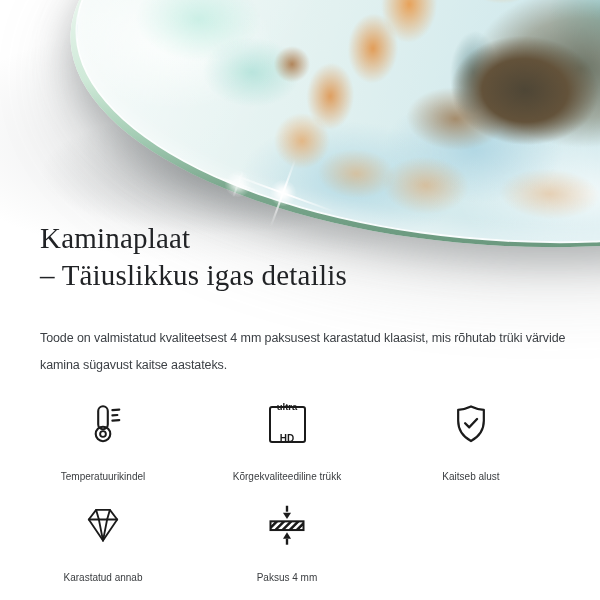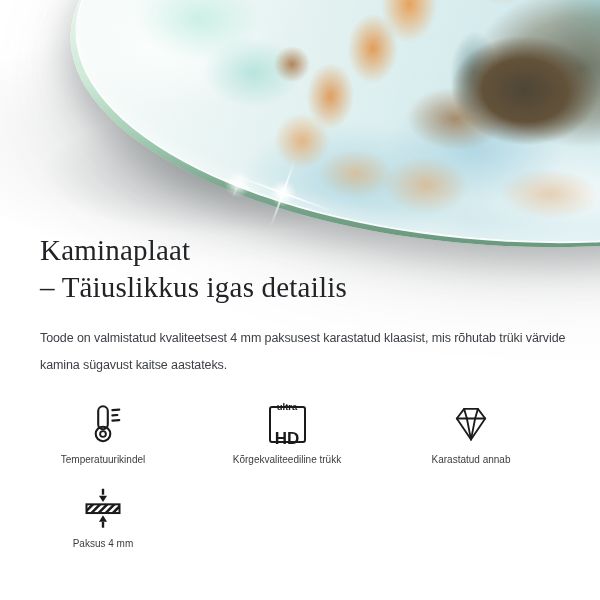--- a/index.html
+++ b/index.html
@@ -62,43 +62,43 @@
     background:linear-gradient(90deg,rgba(255,255,255,0) 0%,rgba(255,255,255,0.95) 42%,#ffffff 50%,rgba(255,255,255,0.95) 58%,rgba(255,255,255,0) 100%);}
   .sparkle .ray-v{position:absolute;top:18%;left:50%;height:64%;width:2.4px;margin-left:-1.2px;
     background:linear-gradient(180deg,rgba(255,255,255,0) 0%,rgba(255,255,255,0.9) 42%,#ffffff 50%,rgba(255,255,255,0.9) 58%,rgba(255,255,255,0) 100%);}
   .sparkle .core{position:absolute;left:50%;top:50%;width:26px;height:26px;margin:-13px 0 0 -13px;border-radius:50%;
     background:radial-gradient(circle,#ffffff 0%,rgba(255,255,255,0.85) 22%,rgba(255,255,255,0.25) 55%,rgba(255,255,255,0) 75%);}
   .sparkle-main{left:227px;top:137px;width:112px;height:112px;}
   .sparkle-small{left:216px;top:162px;width:44px;height:44px;opacity:0.8;}
   
   .content{position:absolute;inset:0;z-index:4;}
   .heading{
-    position:absolute;left:40px;top:232px;
+    position:absolute;left:40px;top:220px;
     font-family:"Liberation Serif","DejaVu Serif",serif;
     font-size:29px;line-height:37px;color:#212326;font-weight:400;letter-spacing:0.2px;
   }
   .description{
     position:absolute;left:40px;top:325px;
     font-size:12.5px;line-height:27px;color:#3c4045;letter-spacing:-0.1px;white-space:nowrap;
   }
   .features{
     position:absolute;left:11px;top:399px;
     display:grid;grid-template-columns:184px 184px 184px;row-gap:18px;
   }
-  .feature{display:flex;flex-direction:column;align-items:center;}
+  .feature{display:flex;flex-direction:column;align-items:center;gap:17px;}
   .icon-box{height:50px;display:flex;align-items:center;justify-content:center;}
   .feature-label{font-size:10px;color:#3a3d40;margin-top:5px;text-align:center;}
   .icon-svg{display:block;}
   .uhd-box{
     width:33px;height:33px;border:2.5px solid #1b1b1b;border-radius:3px;
     display:flex;flex-direction:column;align-items:center;justify-content:center;
     color:#1b1b1b;font-weight:bold;
   }
   .uhd-line1{font-size:9.5px;line-height:10px;letter-spacing:0;}
-  .uhd-line2{font-size:17px;line-height:14px;letter-spacing:0;margin-top:20px;}
+  .uhd-line2{font-size:10px;line-height:14px;letter-spacing:0;margin-top:20px;}
 </style>
 </head>
 <body>
 
 <div class="page">
 
   <div class="hero">
     <div class="soft-shadow"></div>
     <div class="soft-shadow-tight"></div>
     <div class="plate-under"></div>
@@ -146,20 +146,29 @@
       <div class="feature">
         <div class="icon-box">
           <div class="uhd-box">
             <div class="uhd-line1">ultra</div>
             <div class="uhd-line2">HD</div>
           </div>
         </div>
         <div class="feature-label">Kõrgekvaliteediline trükk</div>
       </div>
 
+      <div class="feature">
+        <div class="icon-box">
+          <svg class="icon-svg" width="44" height="44" viewBox="0 0 48 48" fill="none" stroke="#1b1b1b" stroke-width="2.4" stroke-linecap="round" stroke-linejoin="round">
+            <path d="M24 4.8 C28.4 6.9 33 8.1 38 8.6 L38 20.5 C38 30.6 32.6 37.9 24 42.6 C15.4 37.9 10 30.6 10 20.5 L10 8.6 C15 8.1 19.6 6.9 24 4.8 Z"></path>
+            <path d="M17.6 23.2 L22.1 27.6 L30.6 18.6" stroke-width="2.6"></path>
+          </svg>
+        </div>
+        <div class="feature-label">Kaitseb alust</div>
+      </div>
 
       <div class="feature">
         <div class="icon-box">
           <svg class="icon-svg" width="44" height="44" viewBox="0 0 48 48" fill="none" stroke="#1b1b1b" stroke-width="2" stroke-linecap="round" stroke-linejoin="round">
             <path d="M8.5 18 L16.5 7.5 L31.5 7.5 L39.5 18 L24 41 Z"></path>
             <line x1="8.5" y1="18" x2="39.5" y2="18"></line>
             <line x1="16.5" y1="7.5" x2="19.5" y2="18"></line>
             <line x1="31.5" y1="7.5" x2="28.5" y2="18"></line>
             <line x1="19.5" y1="18" x2="24" y2="41"></line>
             <line x1="28.5" y1="18" x2="24" y2="41"></line>

